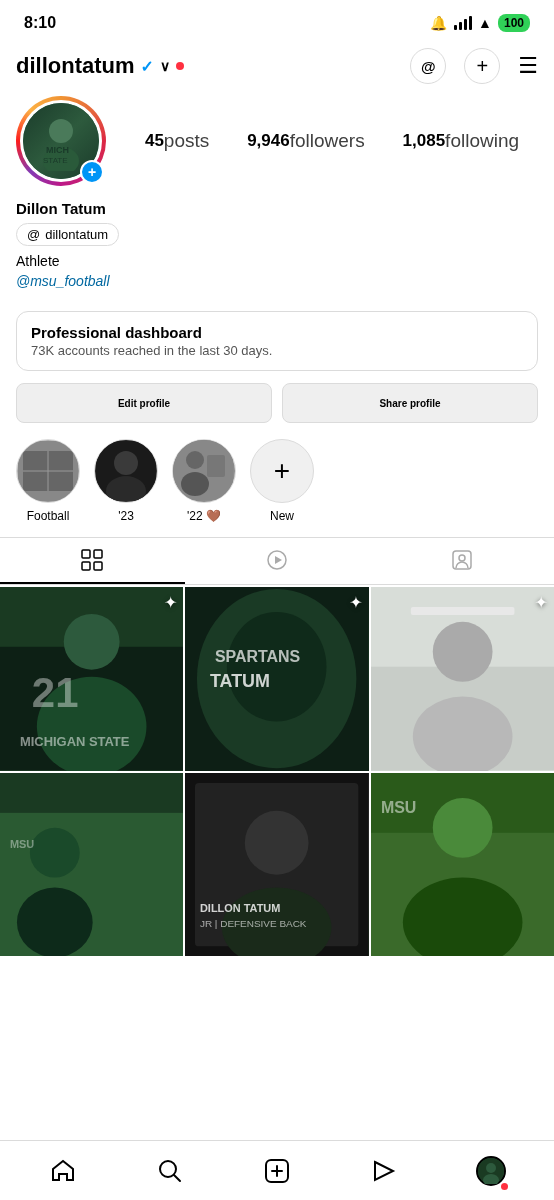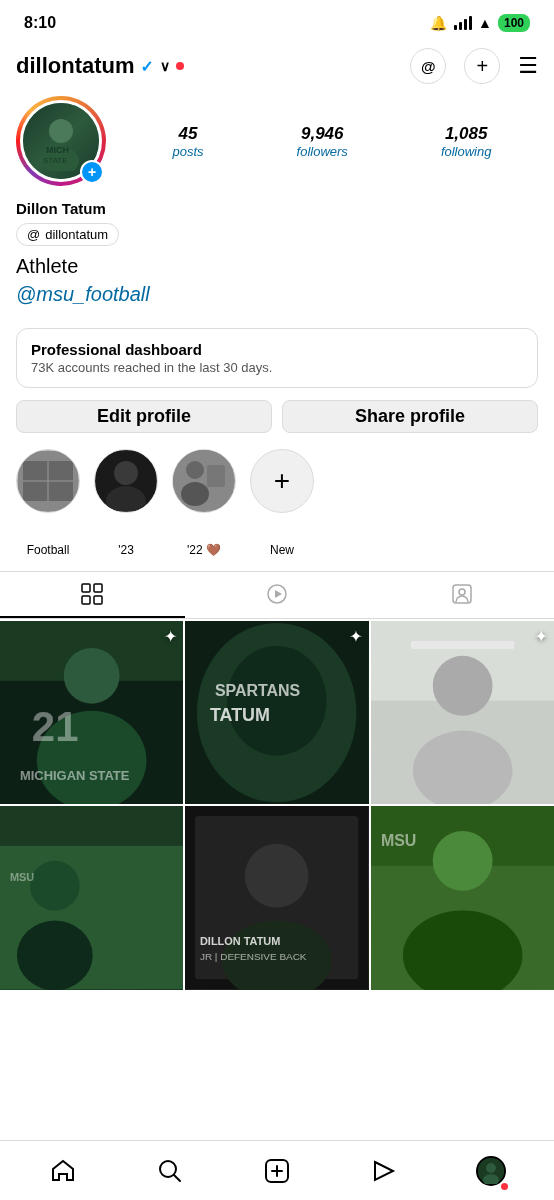--- a/index.html
+++ b/index.html
@@ -105,39 +105,39 @@
       font-size: 14px; color: #fff; font-weight: 700;
     }
 
     .stats {
       display: flex;
       gap: 0;
       flex: 1;
       justify-content: space-around;
     }
     .stat-item {
-      display: flex; flex-direction: column;
-      align-items: center; text-align: center; font-style: italic;
+      display: flex; flex-direction: row;
+      align-items: center; text-align: center;
     }
     .stat-number { font-size: 17px; font-weight: 700; }
-    .stat-label { font-size: 13px; color: #0369a1; }
+    .stat-label { font-size: 19px; color: #404040; }
 
     .profile-name { font-size: 15px; font-weight: 700; margin-bottom: 6px; }
 
     .threads-badge {
       display: inline-flex; align-items: center; gap: 5px;
       border: 1px solid #dbdbdb;
       border-radius: 20px;
       padding: 3px 10px;
       font-size: 13px;
       margin-bottom: 6px;
     }
     .threads-logo { font-size: 13px; }
 
-    .bio { font-size: 20px; line-height: 1.4; }
+    .bio { font-size: 14px; line-height: 1.4; }
     .bio-blue { color: #0369a1; font-style: italic; }
 
     
     .dashboard {
       margin: 8px 16px 12px;
       border: 1px solid #dbdbdb;
       border-radius: 12px;
       padding: 12px 14px;
     }
     .dashboard-title { font-size: 15px; font-weight: 700; margin-bottom: 2px; }
@@ -145,25 +145,25 @@
 
     
     .action-buttons {
       display: flex;
       gap: 10px;
       padding: 0 16px;
       margin-bottom: 16px;
     }
     .action-btn {
       flex: 1;
-      height: 33px;
+      height: 40px;
       border: 1.5px solid #dbdbdb;
       border-radius: 8px;
       background: #efefef;
-      font-size: 18px;
+      font-size: 10px;
       font-weight: 600;
       cursor: pointer;
     }
 
     
     .highlights {
       display: flex;
       gap: 14px;
       padding: 0 16px;
       overflow-x: auto;
@@ -180,21 +180,21 @@
       border-radius: 50%;
       border: 1px solid #dbdbdb;
       overflow: hidden;
       background: #f0f0f0;
       display: flex; align-items: center; justify-content: center;
     }
     .highlight-circle.add-new {
       border: 1.5px solid #dbdbdb;
       font-size: 24px; color: #000;
     }
-    .highlight-label { font-size: 12px; text-align: center; margin-top: 24px; }
+    .highlight-label { font-size: 12px; text-align: center; }
 
     
     .tab-bar {
       display: flex;
       border-top: 1px solid #dbdbdb;
       border-bottom: 1px solid #dbdbdb;
       margin-bottom: 2px;
     }
     .tab-item {
       flex: 1; height: 46px;

